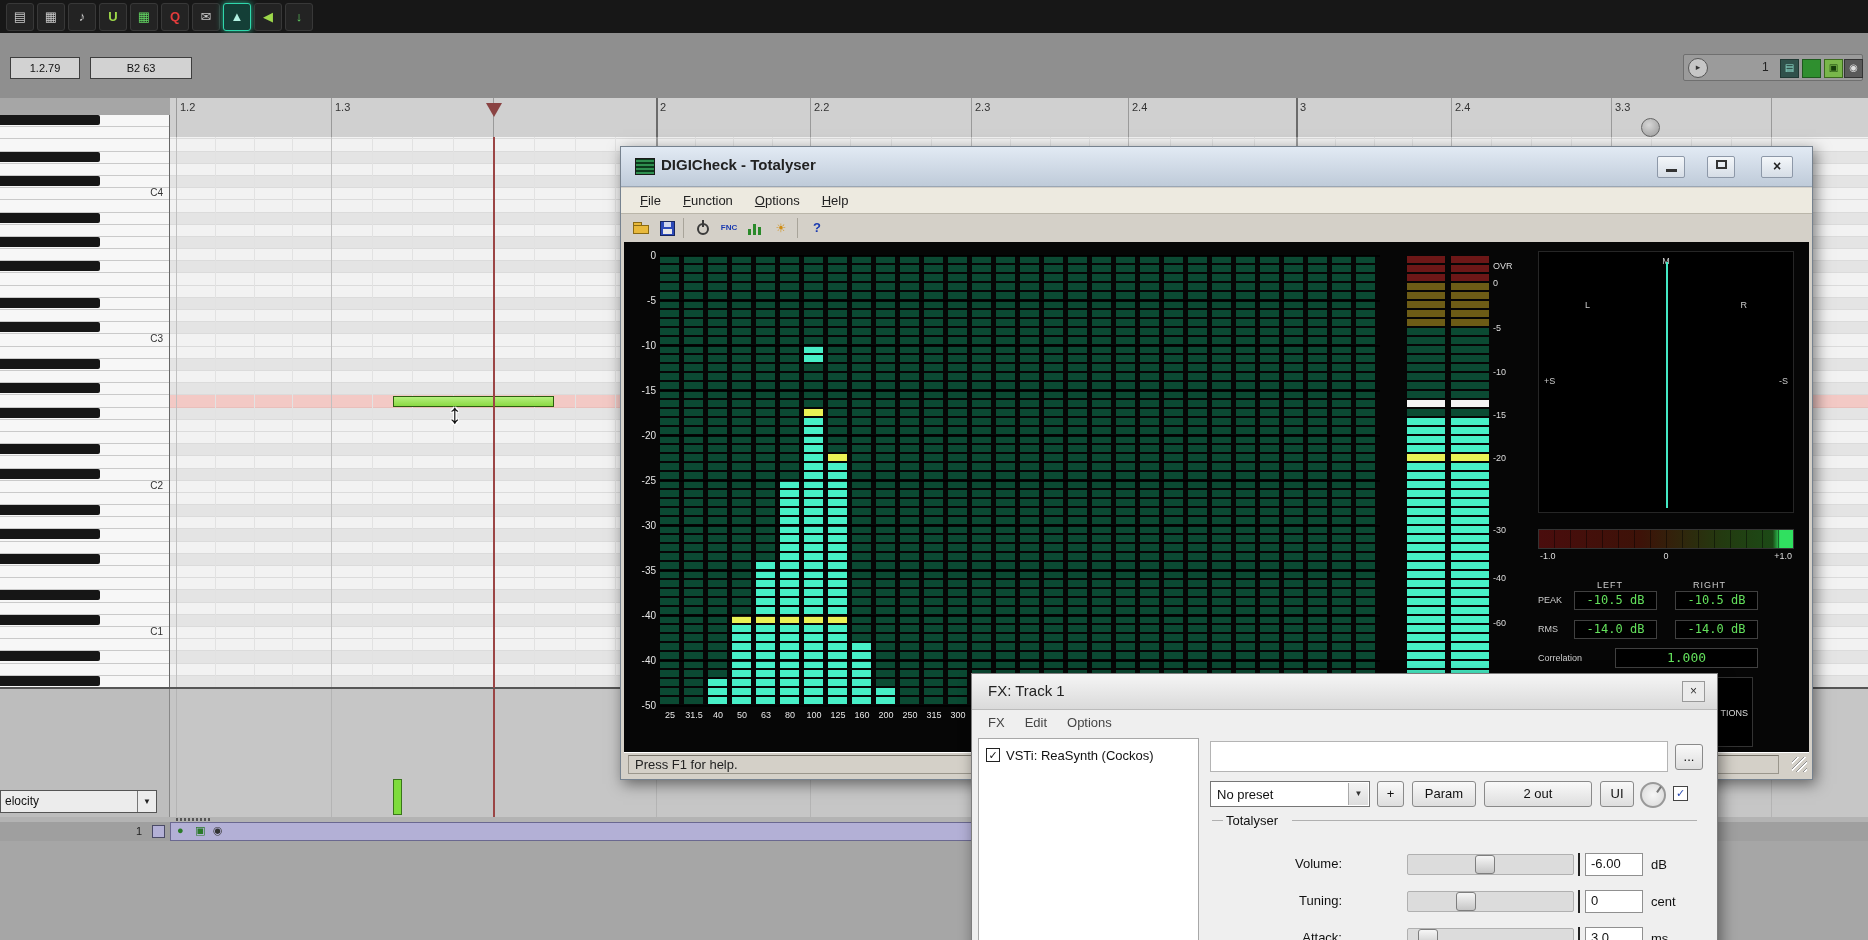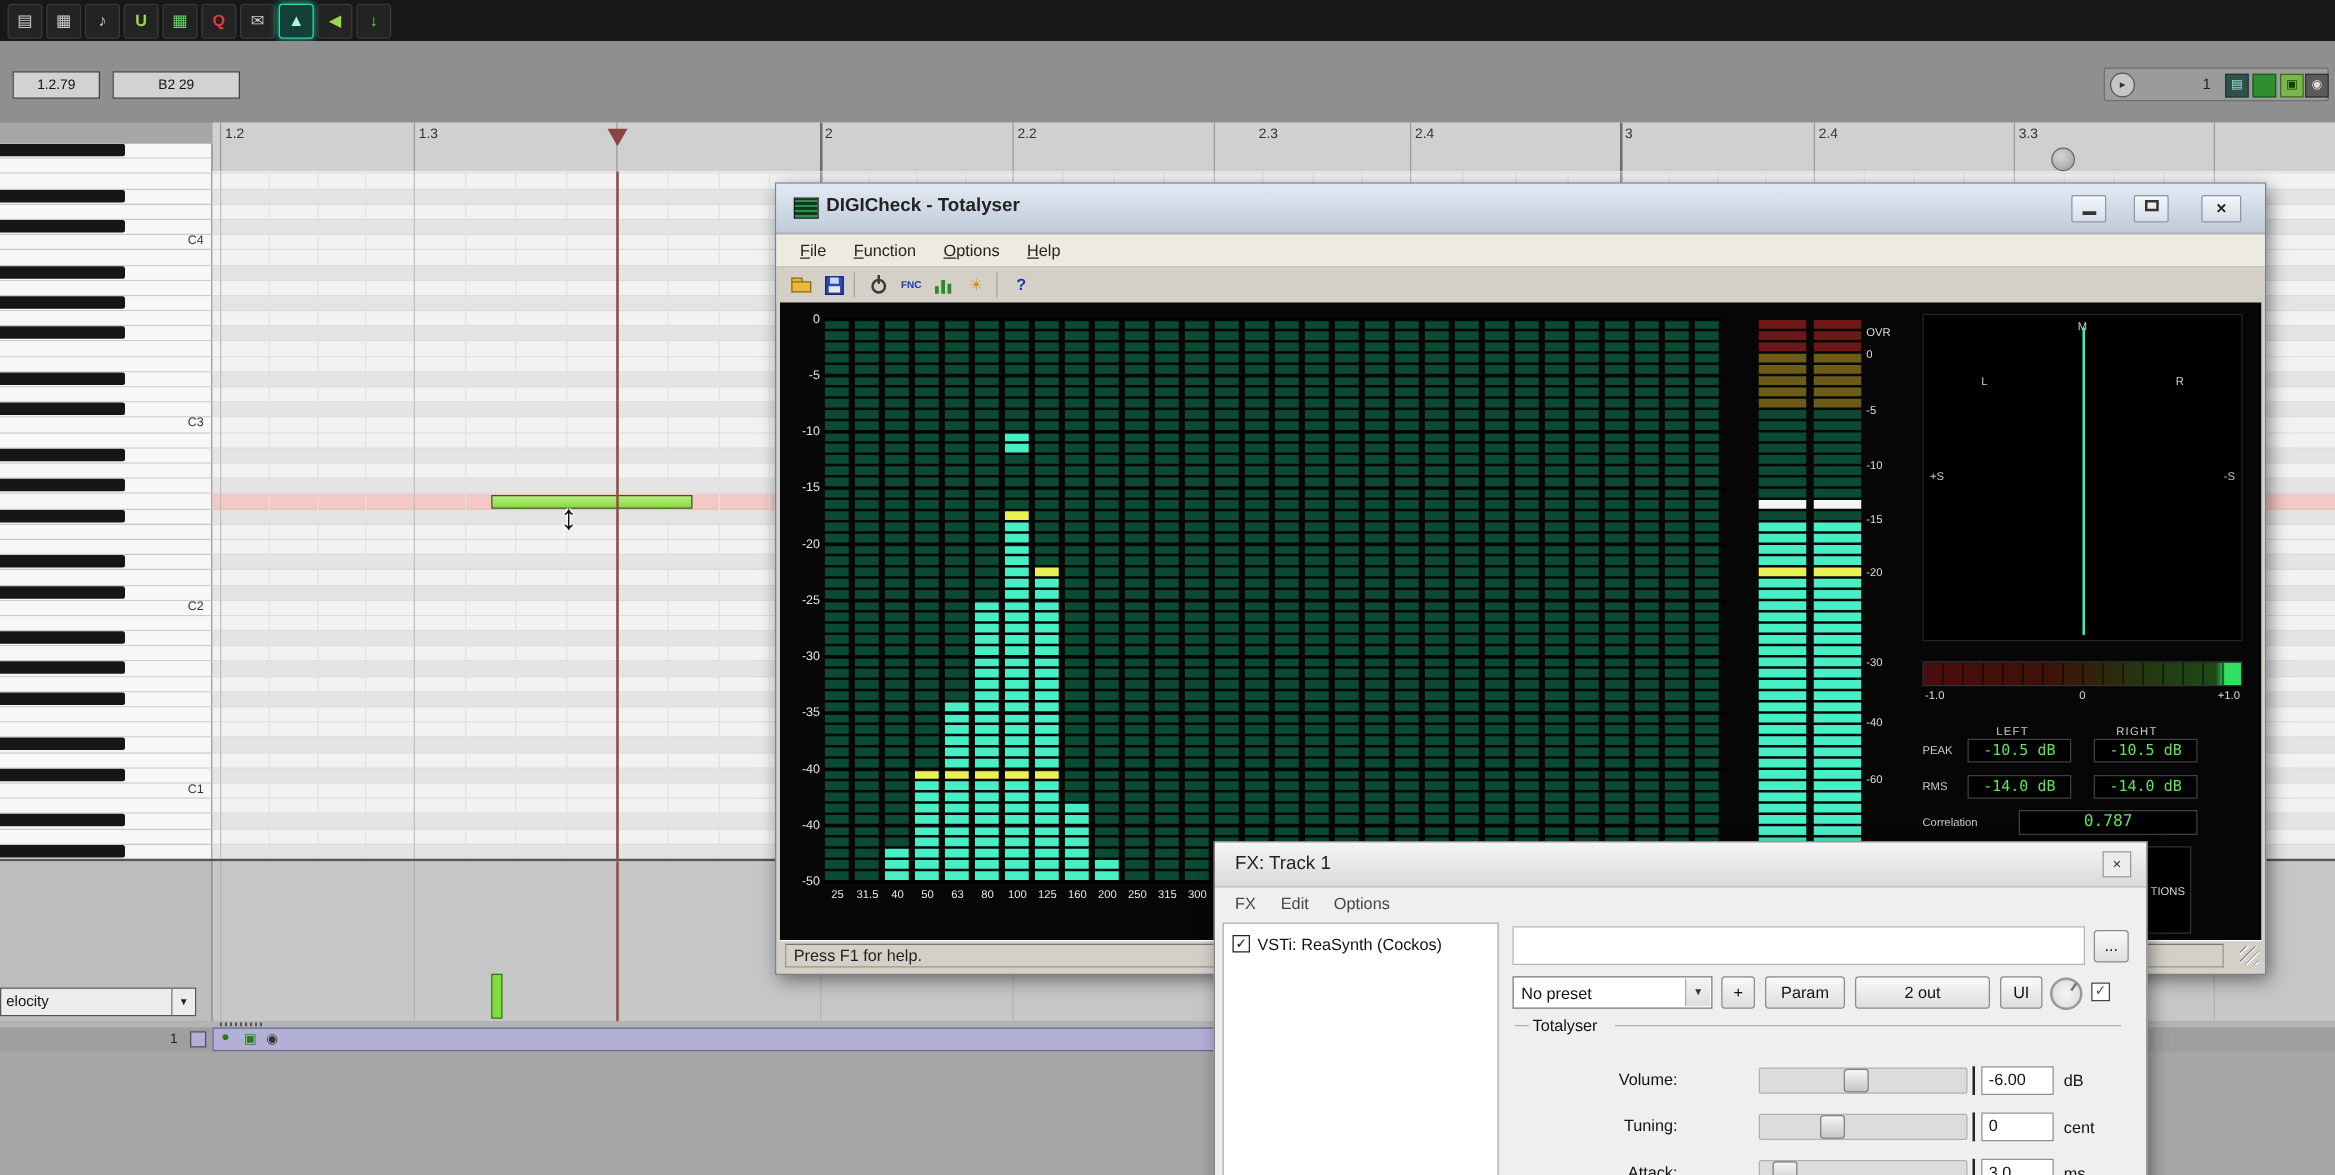--- a/index.html
+++ b/index.html
@@ -26,21 +26,21 @@
     <div style="position: absolute; left: 130px; top: 3px; width: 26px; height: 26px; line-height: 25px; text-align: center; font-size: 13px; font-weight: bold; border-radius: 3px; color: rgb(98, 213, 98); background: rgb(35, 35, 35); border: 1px solid rgb(56, 56, 56);">▦</div>
     <div style="position: absolute; left: 161px; top: 3px; width: 26px; height: 26px; line-height: 25px; text-align: center; font-size: 13px; font-weight: bold; border-radius: 3px; color: rgb(226, 59, 59); background: rgb(35, 35, 35); border: 1px solid rgb(56, 56, 56);">Q</div>
     <div style="position: absolute; left: 192px; top: 3px; width: 26px; height: 26px; line-height: 25px; text-align: center; font-size: 13px; font-weight: bold; border-radius: 3px; color: rgb(201, 201, 201); background: rgb(35, 35, 35); border: 1px solid rgb(56, 56, 56);">✉</div>
     <div style="position: absolute; left: 223px; top: 3px; width: 26px; height: 26px; line-height: 25px; text-align: center; font-size: 13px; font-weight: bold; border-radius: 3px; color: rgb(178, 242, 226); background: rgb(20, 63, 55); border: 1px solid rgb(47, 216, 172); box-shadow: rgba(47, 216, 172, 0.8) 0px 0px 7px;">▲</div>
     <div style="position: absolute; left: 254px; top: 3px; width: 26px; height: 26px; line-height: 25px; text-align: center; font-size: 13px; font-weight: bold; border-radius: 3px; color: rgb(157, 216, 74); background: rgb(35, 35, 35); border: 1px solid rgb(56, 56, 56);">◀</div>
     <div style="position: absolute; left: 285px; top: 3px; width: 26px; height: 26px; line-height: 25px; text-align: center; font-size: 13px; font-weight: bold; border-radius: 3px; color: rgb(98, 213, 98); background: rgb(35, 35, 35); border: 1px solid rgb(56, 56, 56);">↓</div>
   </div>
 
 <div class="abs" style="left:0;top:33px;width:1868px;height:65px;background:#8f8f8f;">
   <div class="abs" style="left:10px;top:24px;width:68px;height:20px;background:#d2d2d2;border:1px solid #3e3e3e;text-align:center;font-size:11px;line-height:20px;color:#111;">1.2.79</div>
-  <div class="abs" style="left:90px;top:24px;width:100px;height:20px;background:#d2d2d2;border:1px solid #3e3e3e;text-align:center;font-size:11px;line-height:20px;color:#111;">B2 29</div>
+  <div class="abs" style="left:90px;top:24px;width:100px;height:20px;background:#d2d2d2;border:1px solid #3e3e3e;text-align:center;font-size:11px;line-height:20px;color:#111;">B2 63</div>
   <div class="abs" style="left:1683px;top:21px;width:178px;height:25px;background:#9b9b9b;border:1px solid #6f6f6f;border-radius:2px;">
     <div class="abs" style="left:4px;top:3px;width:18px;height:18px;border-radius:50%;background:#c6c6c6;border:1px solid #555;text-align:center;line-height:17px;font-size:9px;color:#333;">▸</div>
     <span class="abs" style="left:78px;top:5px;font-size:12px;color:#222;">1</span>
     <div class="abs" style="left:96px;top:4px;width:17px;height:17px;background:#30514b;border:1px solid #203833;color:#8fe0cf;font-size:10px;line-height:15px;text-align:center;">▤</div>
     <div class="abs" style="left:118px;top:4px;width:17px;height:17px;background:#2f8f2f;border:1px solid #1d5a1d;"></div>
     <div class="abs" style="left:140px;top:4px;width:17px;height:17px;background:#79b74a;border:1px solid #3c6a1d;color:#163e0a;font-size:10px;line-height:15px;text-align:center;">▣</div>
     <div class="abs" style="left:160px;top:4px;width:17px;height:17px;background:#5a5a5a;border:1px solid #333;color:#ddd;font-size:10px;line-height:15px;text-align:center;">◉</div>
   </div>
 </div>
 
@@ -48,21 +48,21 @@
     <div style="position: absolute; left: 6px; top: 0px; width: 1px; height: 39px; background: rgb(154, 154, 154);"></div>
     <div style="position: absolute; left: 10px; top: 3px; font-size: 11px; color: rgb(51, 51, 51);">1.2</div>
     <div style="position: absolute; left: 161px; top: 0px; width: 1px; height: 39px; background: rgb(154, 154, 154);"></div>
     <div style="position: absolute; left: 165px; top: 3px; font-size: 11px; color: rgb(51, 51, 51);">1.3</div>
     <div style="position: absolute; left: 323px; top: 0px; width: 1px; height: 39px; background: rgb(154, 154, 154);"></div>
     <div style="position: absolute; left: 486px; top: 0px; width: 2px; height: 39px; background: rgb(107, 107, 107);"></div>
     <div style="position: absolute; left: 490px; top: 3px; font-size: 11px; color: rgb(51, 51, 51);">2</div>
     <div style="position: absolute; left: 640px; top: 0px; width: 1px; height: 39px; background: rgb(154, 154, 154);"></div>
     <div style="position: absolute; left: 644px; top: 3px; font-size: 11px; color: rgb(51, 51, 51);">2.2</div>
     <div style="position: absolute; left: 801px; top: 0px; width: 1px; height: 39px; background: rgb(154, 154, 154);"></div>
-    <div style="position: absolute; left: 837px; top: 3px; font-size: 11px; color: rgb(51, 51, 51);">2.3</div>
+    <div style="position: absolute; left: 805px; top: 3px; font-size: 11px; color: rgb(51, 51, 51);">2.3</div>
     <div style="position: absolute; left: 958px; top: 0px; width: 1px; height: 39px; background: rgb(154, 154, 154);"></div>
     <div style="position: absolute; left: 962px; top: 3px; font-size: 11px; color: rgb(51, 51, 51);">2.4</div>
     <div style="position: absolute; left: 1126px; top: 0px; width: 2px; height: 39px; background: rgb(107, 107, 107);"></div>
     <div style="position: absolute; left: 1130px; top: 3px; font-size: 11px; color: rgb(51, 51, 51);">3</div>
     <div style="position: absolute; left: 1281px; top: 0px; width: 1px; height: 39px; background: rgb(154, 154, 154);"></div>
     <div style="position: absolute; left: 1285px; top: 3px; font-size: 11px; color: rgb(51, 51, 51);">2.4</div>
     <div style="position: absolute; left: 1441px; top: 0px; width: 1px; height: 39px; background: rgb(154, 154, 154);"></div>
     <div style="position: absolute; left: 1445px; top: 3px; font-size: 11px; color: rgb(51, 51, 51);">3.3</div>
     <div style="position: absolute; left: 1601px; top: 0px; width: 1px; height: 39px; background: rgb(154, 154, 154);"></div>
   </div>
@@ -2090,21 +2090,21 @@
 
     <span class="mlabel" style="left:973px;top:338px;letter-spacing:1px;">LEFT</span>
     <span class="mlabel" style="left:1069px;top:338px;letter-spacing:1px;">RIGHT</span>
     <span class="mlabel" style="left:914px;top:353px;">PEAK</span>
     <div class="abs lcd" style="left:950px;top:349px;width:83px;height:19px;">-10.5 dB</div>
     <div class="abs lcd" style="left:1051px;top:349px;width:83px;height:19px;">-10.5 dB</div>
     <span class="mlabel" style="left:914px;top:382px;">RMS</span>
     <div class="abs lcd" style="left:950px;top:378px;width:83px;height:19px;">-14.0 dB</div>
     <div class="abs lcd" style="left:1051px;top:378px;width:83px;height:19px;">-14.0 dB</div>
     <span class="mlabel" style="left:914px;top:411px;">Correlation</span>
-    <div class="abs lcd" style="left:991px;top:406px;width:143px;height:20px;font-size:13px;line-height:18px;">0.787</div>
+    <div class="abs lcd" style="left:991px;top:406px;width:143px;height:20px;font-size:13px;line-height:18px;">1.000</div>
 
     <div class="abs" style="left:1069px;top:435px;width:60px;height:70px;background:#000;border:1px solid #333;box-sizing:border-box;color:#ddd;font-size:9px;text-align:right;padding:30px 4px 0 0;">TIONS</div>
   </div>
 
   <div class="abs" style="left:3px;top:605px;width:1185px;height:24px;background:#d4d0c8;border-top:1px solid #fff;box-sizing:border-box;">
     <div class="abs" style="left:4px;top:2px;right:30px;height:19px;border:1px solid #9a968c;border-top-color:#7a766c;padding:1px 6px;font-size:13px;color:#222;box-sizing:border-box;">Press F1 for help.</div>
     <div class="abs" style="right:2px;top:4px;width:15px;height:15px;background:repeating-linear-gradient(135deg,transparent 0 3px,#909090 3px 4px,#fff 4px 5px);"></div>
   </div>
 </div>
 

